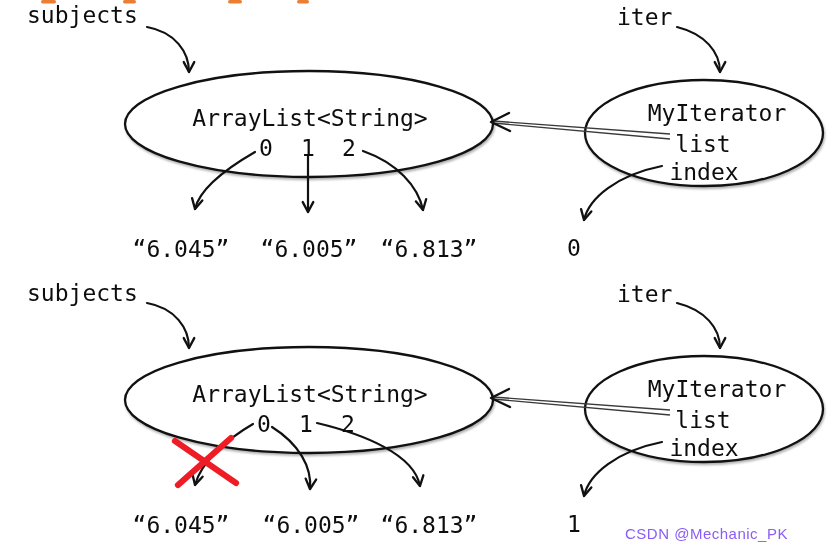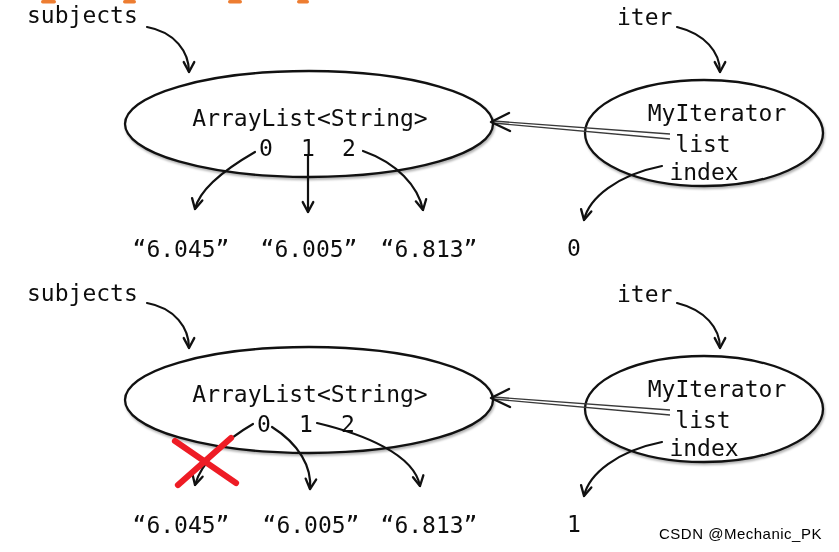--- a/index.html
+++ b/index.html
@@ -9,22 +9,22 @@
   }
   .section{position:absolute;left:17px;width:839px;height:276px;}
   .section svg{position:absolute;left:0;top:0;}
   .lbl{
     position:absolute;white-space:pre;font-size:23px;line-height:1;color:#0d0d0d;
     font-family:"DejaVu Sans Mono", monospace;
   }
   .ctr{transform:translate(-50%,-50%);margin-top:8px;}
   .ell{filter:drop-shadow(1.2px 2.2px 1.1px rgba(0,0,0,0.30));}
   .watermark{
-    position:absolute;left:659px;top:525px;font-family:"Liberation Sans", sans-serif;
-    font-size:15px;color:#000000;letter-spacing:0.5px;white-space:pre;text-align:right;
+    position:absolute;left:625px;top:525px;font-family:"Liberation Sans", sans-serif;
+    font-size:15px;color:#8b5cf6;letter-spacing:0.5px;white-space:pre;text-align:right;
   }
 </style>
 </head>
 <body>
 
 <div id="canvas">
 
   <div class="section" style="top:0">
     <svg width="839" height="276" viewBox="0 0 839 276">
       <defs>

